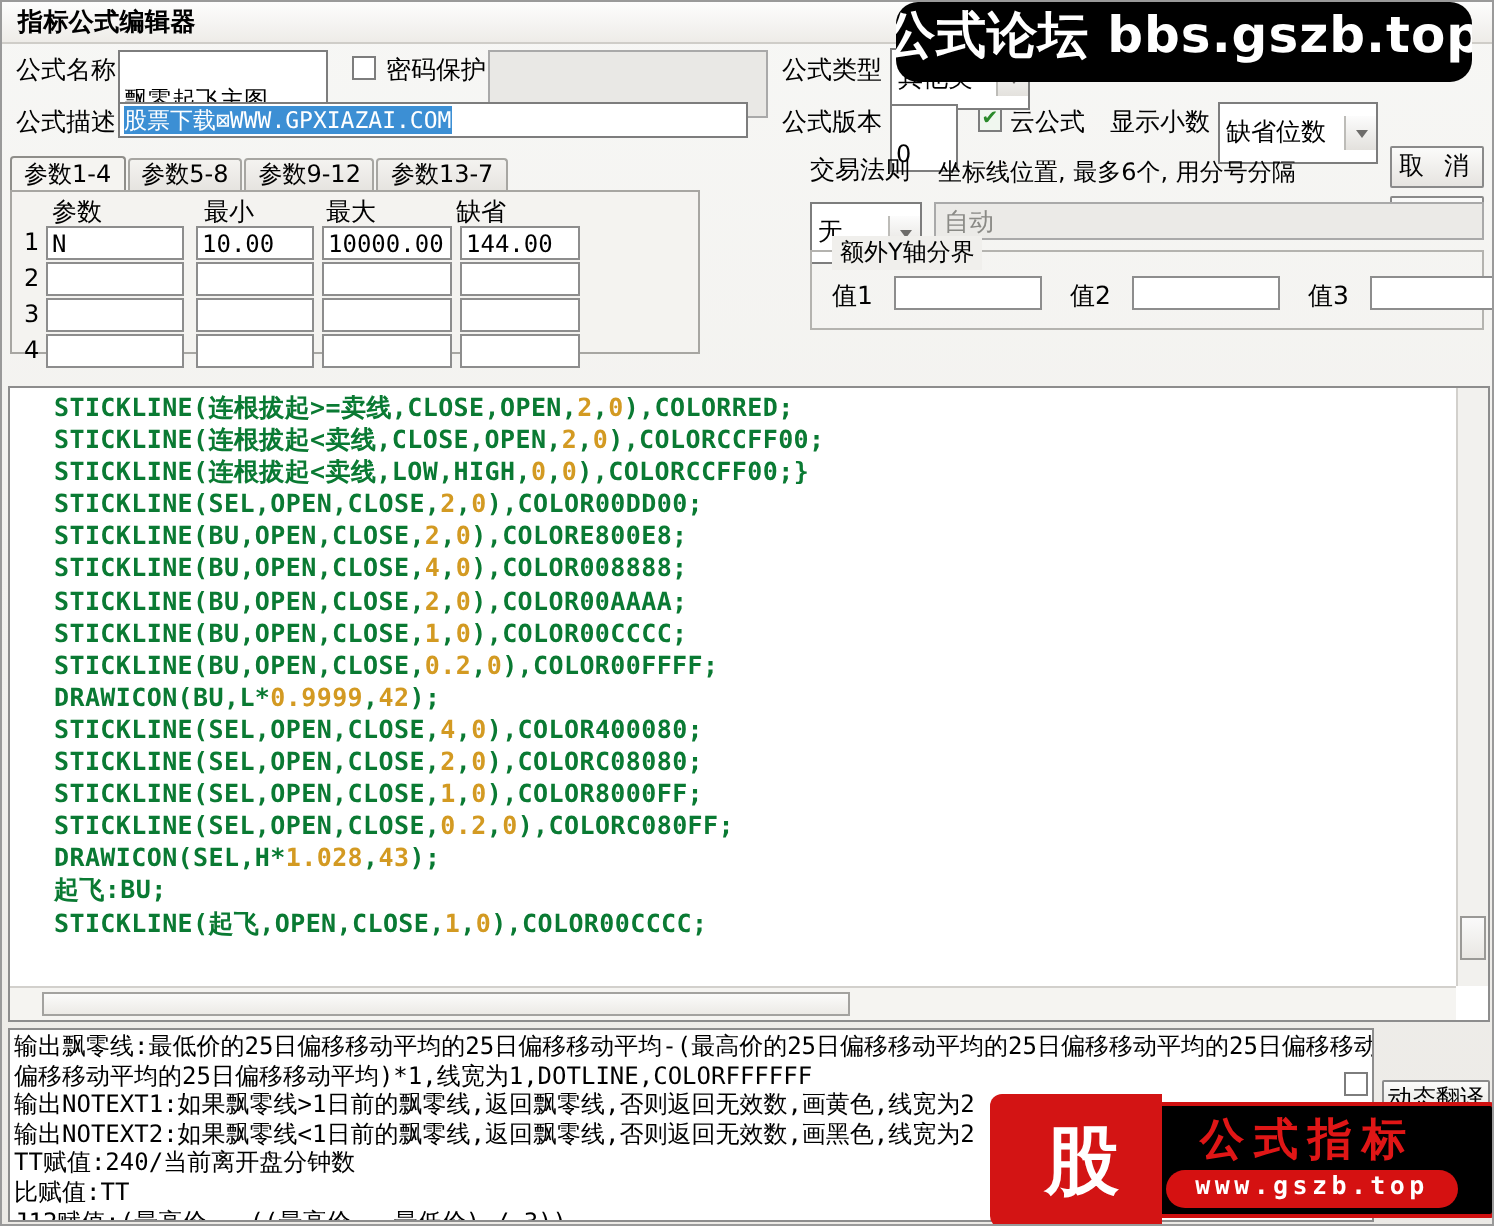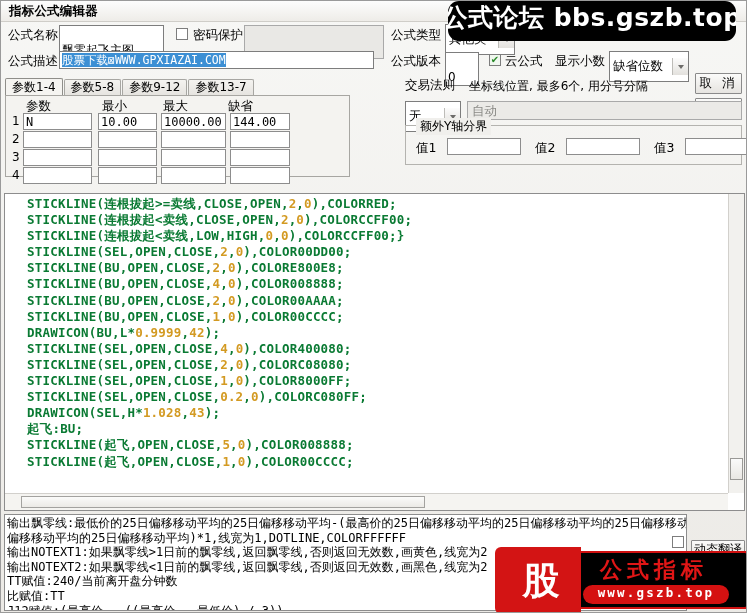--- a/index.html
+++ b/index.html
@@ -398,28 +398,28 @@
   <div class="codewrap">
     <div class="codeinner">
       <div class="codeline">STICKLINE(连根拔起&gt;=卖线,CLOSE,OPEN,<span style="color: rgb(211, 154, 34);">2</span>,<span style="color: rgb(211, 154, 34);">0</span>),COLORRED;</div>
       <div class="codeline">STICKLINE(连根拔起&lt;卖线,CLOSE,OPEN,<span style="color: rgb(211, 154, 34);">2</span>,<span style="color: rgb(211, 154, 34);">0</span>),COLORCCFF00;</div>
       <div class="codeline">STICKLINE(连根拔起&lt;卖线,LOW,HIGH,<span style="color: rgb(211, 154, 34);">0</span>,<span style="color: rgb(211, 154, 34);">0</span>),COLORCCFF00;}</div>
       <div class="codeline">STICKLINE(SEL,OPEN,CLOSE,<span style="color: rgb(211, 154, 34);">2</span>,<span style="color: rgb(211, 154, 34);">0</span>),COLOR00DD00;</div>
       <div class="codeline">STICKLINE(BU,OPEN,CLOSE,<span style="color: rgb(211, 154, 34);">2</span>,<span style="color: rgb(211, 154, 34);">0</span>),COLORE800E8;</div>
       <div class="codeline">STICKLINE(BU,OPEN,CLOSE,<span style="color: rgb(211, 154, 34);">4</span>,<span style="color: rgb(211, 154, 34);">0</span>),COLOR008888;</div>
       <div class="codeline">STICKLINE(BU,OPEN,CLOSE,<span style="color: rgb(211, 154, 34);">2</span>,<span style="color: rgb(211, 154, 34);">0</span>),COLOR00AAAA;</div>
       <div class="codeline">STICKLINE(BU,OPEN,CLOSE,<span style="color: rgb(211, 154, 34);">1</span>,<span style="color: rgb(211, 154, 34);">0</span>),COLOR00CCCC;</div>
+      <div class="codeline">STICKLINE(BU,OPEN,CLOSE,<span style="color: rgb(211, 154, 34);">0.2</span>,<span style="color: rgb(211, 154, 34);">0</span>),COLOR00FFFF;</div>
       <div class="codeline">DRAWICON(BU,L*<span style="color: rgb(211, 154, 34);">0.9999</span>,<span style="color: rgb(211, 154, 34);">42</span>);</div>
       <div class="codeline">STICKLINE(SEL,OPEN,CLOSE,<span style="color: rgb(211, 154, 34);">4</span>,<span style="color: rgb(211, 154, 34);">0</span>),COLOR400080;</div>
       <div class="codeline">STICKLINE(SEL,OPEN,CLOSE,<span style="color: rgb(211, 154, 34);">2</span>,<span style="color: rgb(211, 154, 34);">0</span>),COLORC08080;</div>
       <div class="codeline">STICKLINE(SEL,OPEN,CLOSE,<span style="color: rgb(211, 154, 34);">1</span>,<span style="color: rgb(211, 154, 34);">0</span>),COLOR8000FF;</div>
       <div class="codeline">STICKLINE(SEL,OPEN,CLOSE,<span style="color: rgb(211, 154, 34);">0.2</span>,<span style="color: rgb(211, 154, 34);">0</span>),COLORC080FF;</div>
       <div class="codeline">DRAWICON(SEL,H*<span style="color: rgb(211, 154, 34);">1.028</span>,<span style="color: rgb(211, 154, 34);">43</span>);</div>
       <div class="codeline">起飞:BU;</div>
-      <div class="codeline">STICKLINE(起飞,OPEN,CLOSE,<span style="color: rgb(211, 154, 34);">5</span>,<span style="color: rgb(211, 154, 34);">0</span>),COLOR008888;</div>
       <div class="codeline">STICKLINE(起飞,OPEN,CLOSE,<span style="color: rgb(211, 154, 34);">1</span>,<span style="color: rgb(211, 154, 34);">0</span>),COLOR00CCCC;</div>
 
     </div>
     <div class="vbar">
       <div class="vthumb" style="top:264px"></div>
     </div>
     <div class="hbar">
       <div class="hthumb" style="width:404px"></div>
     </div>
   </div>

